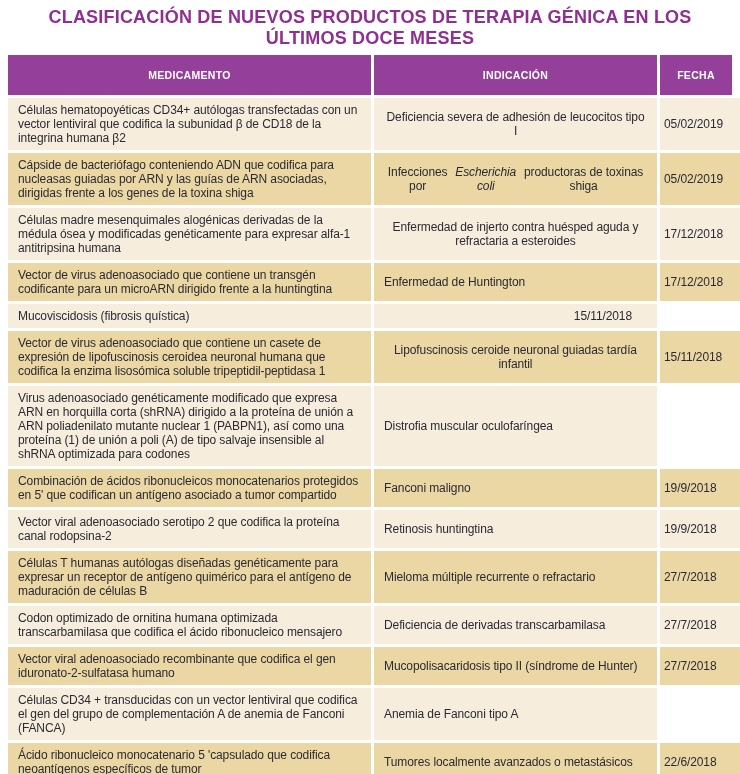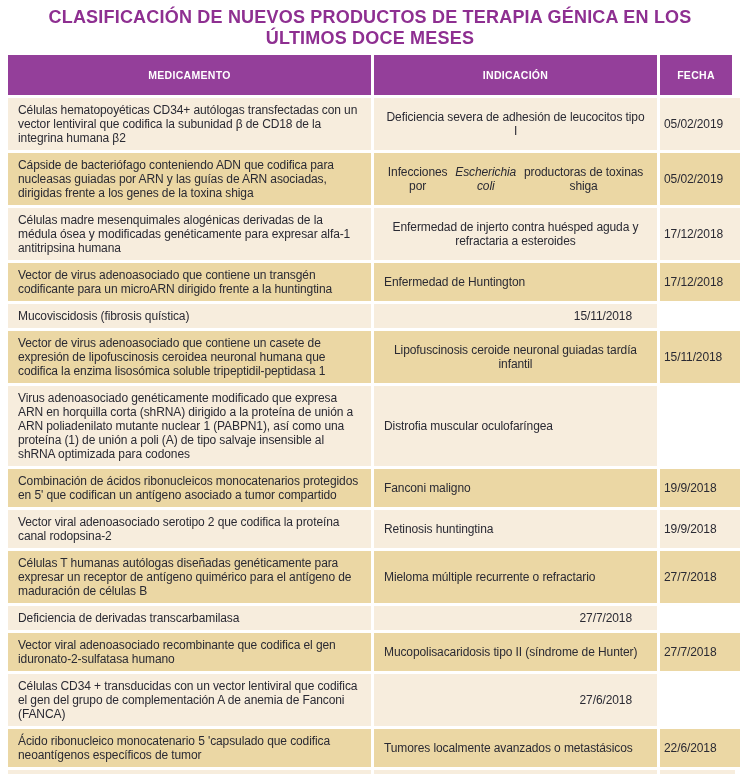--- a/index.html
+++ b/index.html
@@ -127,33 +127,34 @@
     <div class="cell fecha">19/9/2018</div>
   </div>
 
   <div class="trow tan">
     <div class="cell med">Células T humanas autólogas diseñadas genéticamente para expresar un receptor de antígeno quimérico para el antígeno de maduración de células B</div>
     <div class="cell ind">Mieloma múltiple recurrente o refractario</div>
     <div class="cell fecha">27/7/2018</div>
   </div>
 
   <div class="trow light">
+    <div class="cell med">Codon optimizado de ornitina humana optimizada transcarbamilasa que codifica el ácido ribonucleico mensajero</div>
     <div class="cell ind">Deficiencia de derivadas transcarbamilasa</div>
     <div class="cell fecha">27/7/2018</div>
   </div>
 
   <div class="trow tan">
     <div class="cell med">Vector viral adenoasociado recombinante que codifica el gen iduronato-2-sulfatasa humano</div>
     <div class="cell ind">Mucopolisacaridosis tipo II (síndrome de Hunter)</div>
     <div class="cell fecha">27/7/2018</div>
   </div>
 
   <div class="trow light">
     <div class="cell med">Células CD34 + transducidas con un vector lentiviral que codifica el gen del grupo de complementación A de anemia de Fanconi (FANCA)</div>
-    <div class="cell fecha">27/6/2018</div>
+    <div class="cell ind">Anemia de Fanconi tipo A</div>
   </div>
 
   <div class="trow tan">
     <div class="cell med">Ácido ribonucleico monocatenario 5 'capsulado que codifica neoantígenos específicos de tumor</div>
     <div class="cell ind">Tumores localmente avanzados o metastásicos</div>
     <div class="cell fecha">22/6/2018</div>
   </div>
 
   <div class="trow light">
     <div class="cell med">Exosomas que portan ARNm regulador de la conductancia transmembrana de la fibrosis quística recombinante y micro ARN-17</div>

